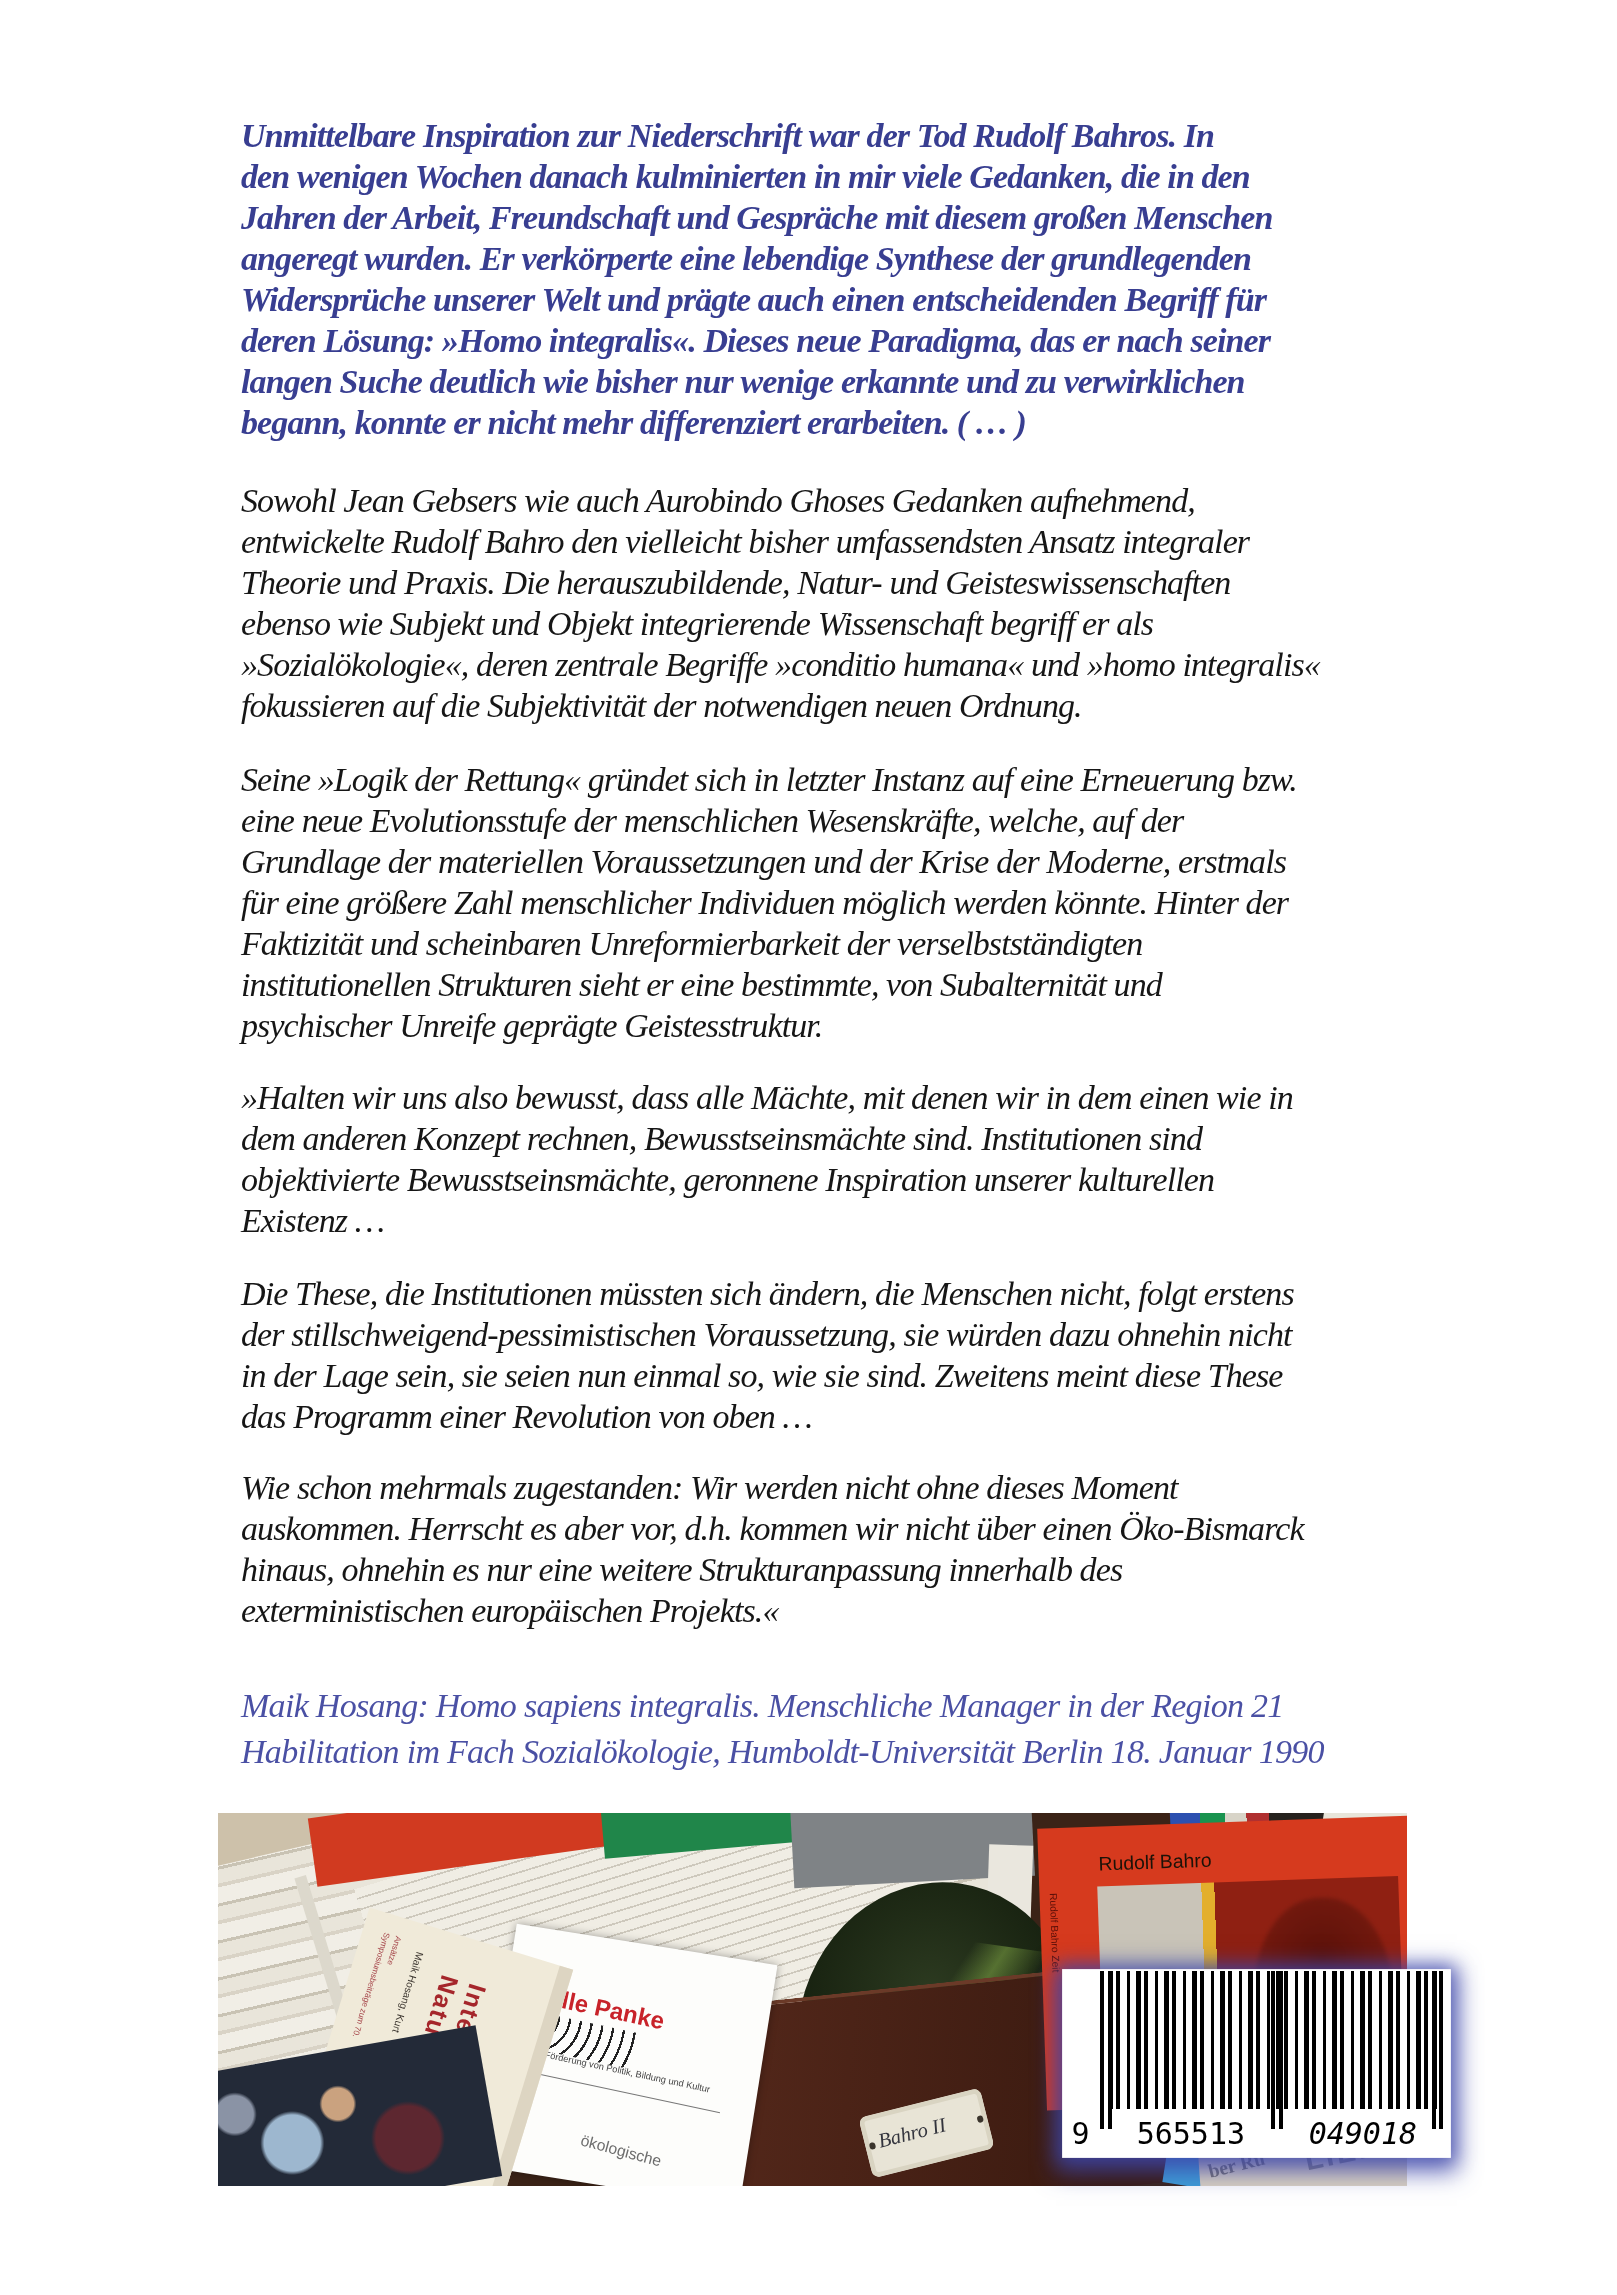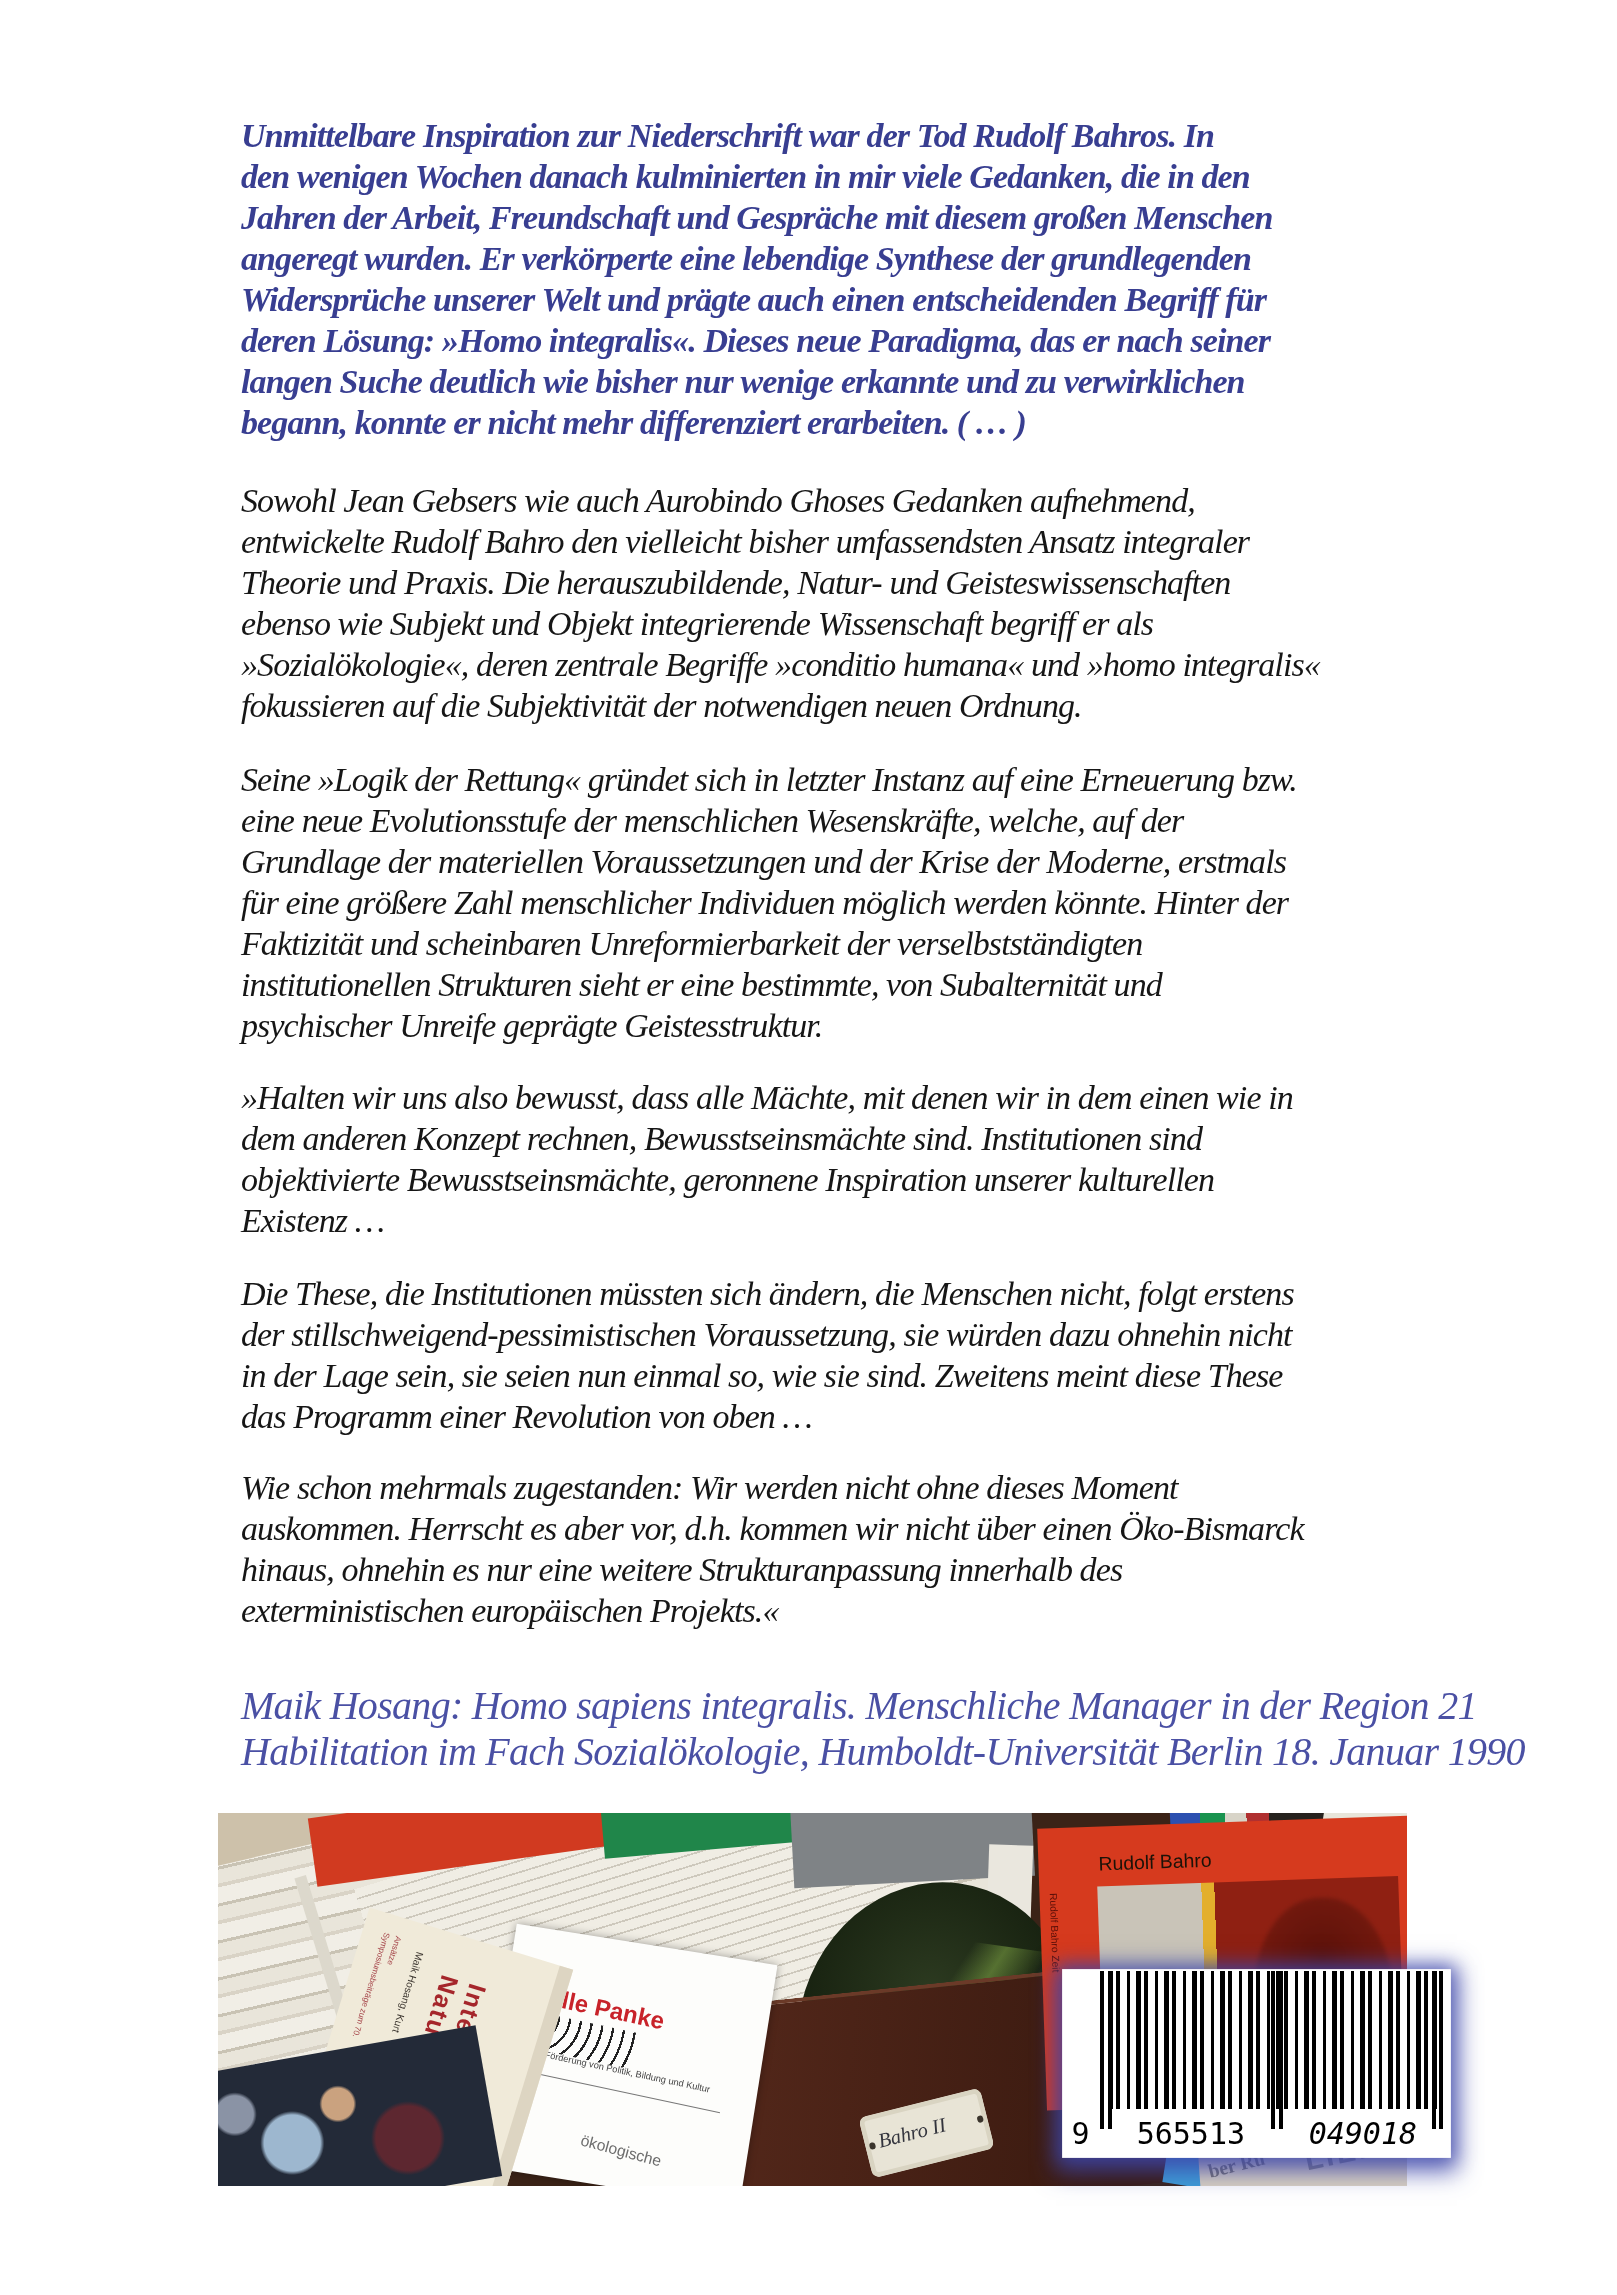--- a/index.html
+++ b/index.html
@@ -1,21 +1,21 @@
 <!DOCTYPE html>
 <html style="font-size:7.4px"><head>
 <meta charset="utf-8">
 <style>
   html,body{margin:0;padding:0;}
   body{width:1618px;height:2295px;background:#ffffff;position:relative;
        font-family:"Liberation Serif", serif;}
   .text-block{position:absolute;left:228px;white-space:pre;font-style:italic;margin-left:13px;}
   .p-blue{color:#383e91;font-weight:bold;font-size:34px;line-height:41px;letter-spacing:-0.9px;}
   .p-black{color:#161616;font-size:34px;line-height:41px;letter-spacing:-0.9px;}
-  .p-cite{color:#4a50a4;font-size:40px;line-height:46px;letter-spacing:-0.7px;}
+  .p-cite{color:#4a50a4;font-size:34px;line-height:46px;letter-spacing:-0.7px;}
 
   
   .photo{position:absolute;left:218px;top:1813px;width:1189px;height:373px;
          background:#3b2317;overflow:hidden;}
   .photo *{position:absolute;}
   .ph-wall{left:0;top:0;width:352px;height:287px;background:#cdc1aa;}
   .ph-stack{left:-42px;top:-28px;width:824px;height:361px;transform:rotate(-13deg);
     background:repeating-linear-gradient(0deg,#f1eee6 0 15.7px,#d9d3c6 15.7px 19.4px,#e9e5da 19.4px 33px,#c9c3b4 33px 36px);}
   .ph-sheet{left:111px;top:-37px;width:555px;height:278px;transform:rotate(-17deg);
     background:#f0ede4;border-left:12px solid #dcd8cc;

